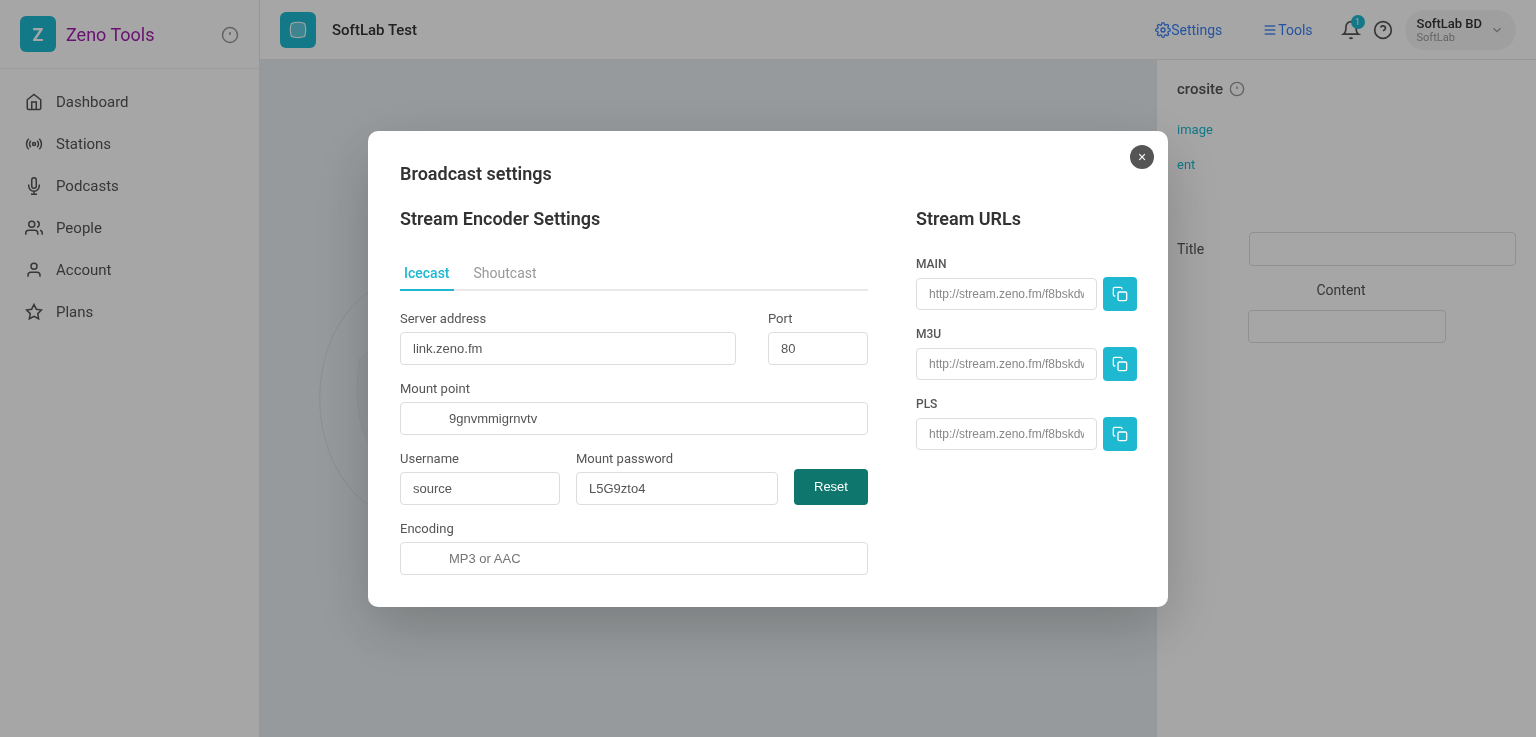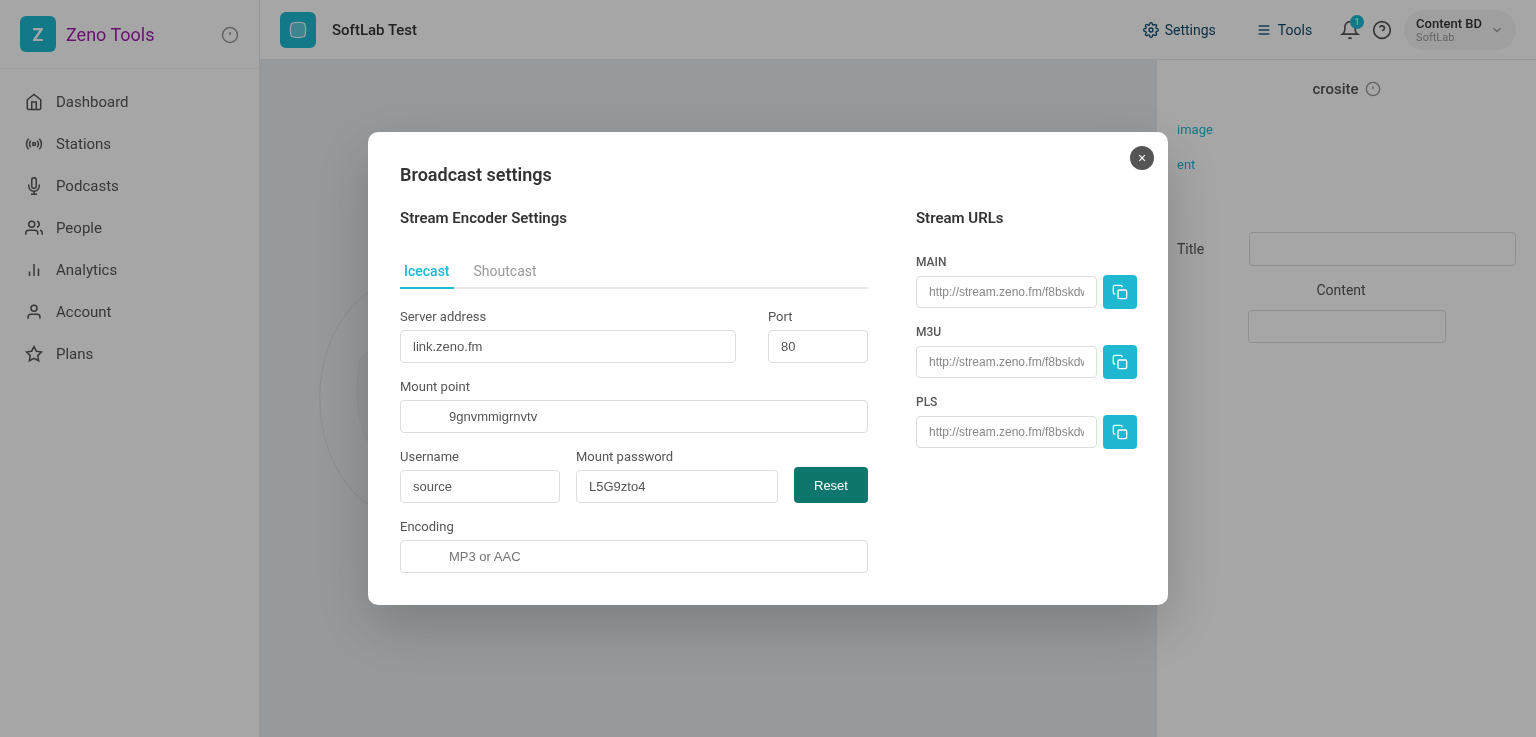--- a/index.html
+++ b/index.html
@@ -19,60 +19,60 @@
     .nav-item .nav-icon { width: 20px; display: flex; align-items: center; justify-content: center; }
 
     
     .main-content { flex: 1; display: flex; flex-direction: column; background: #f0f2f5; overflow: hidden; }
 
     
     .topbar { background: #fff; border-bottom: 1px solid #e8e8e8; display: flex; align-items: center; padding: 4px 20px; height: 60px; gap: 16px; }
     .topbar-logo { width: 36px; height: 36px; background: #1eb8d0; border-radius: 6px; display: flex; align-items: center; justify-content: center; color: white; font-weight: bold; font-size: 14px; }
     .topbar-station { font-size: 15px; font-weight: 500; color: #333; }
     .topbar-divider { flex: 1; }
-    .topbar-nav-item { display: flex; align-items: flex-start; gap: 6px; color: #0c4a6e; font-size: 14px; cursor: pointer; padding: 6px 12px; border-radius: 4px; }
+    .topbar-nav-item { display: flex; align-items: flex-start; color: #3b82f6; font-size: 14px; cursor: pointer; padding: 6px 12px; border-radius: 4px; }
     .topbar-actions { display: flex; align-items: center; gap: 12px; margin-left: auto; }
     .topbar-bell { position: relative; cursor: pointer; color: #555; }
     .topbar-bell-badge { position: absolute; top: -4px; right: -4px; background: #1eb8d0; color: white; border-radius: 50%; width: 14px; height: 14px; font-size: 9px; display: flex; align-items: center; justify-content: center; }
     .topbar-help { color: #555; cursor: pointer; }
     .topbar-user { display: flex; align-items: center; gap: 8px; background: #f5f5f5; border-radius: 20px; padding: 6px 12px; cursor: pointer; }
     .topbar-user-name { font-size: 13px; font-weight: 500; color: #333; }
     .topbar-user-sub { font-size: 11px; color: #999; }
 
     
     .page-area { flex: 1; position: relative; display: flex; overflow: hidden; }
 
     
     .broadcast-btn-area { position: absolute; top: 12px; right: 20px; }
     .broadcast-btn { background: #1eb8d0; color: white; border: none; border-radius: 6px; padding: 10px 24px; font-size: 14px; font-weight: 500; cursor: pointer; }
 
     
     .microsite-panel { position: absolute; right: 0; top: 0; bottom: 0; width: 380px; background: #fff; border-left: 1px solid #e8e8e8; padding: 20px; }
-    .microsite-title { display: flex; align-items: center; gap: 6px; font-size: 15px; font-weight: 500; color: #555; justify-content: center; }
+    .microsite-title { display: flex; align-items: center; gap: 6px; font-size: 15px; font-weight: 500; color: #555; }
     .image-link { color: #1eb8d0; font-size: 13px; cursor: pointer; display: block; margin-top: 24px; }
     .content-link { color: #1eb8d0; font-size: 13px; cursor: pointer; display: block; margin-top: 20px; }
     .title-row { display: flex; align-items: center; gap: 12px; margin-top: 60px; }
     .title-label { font-size: 14px; color: #555; width: 60px; }
     .title-input { flex: 1; border: 1px solid #ddd; border-radius: 4px; padding: 8px 10px; font-size: 13px; height: 34px; }
     .content-row { display: flex; align-items: center; gap: 12px; margin-top: 16px; flex-direction: column; }
 
     
     .bg-map { position: absolute; left: 0; top: 0; right: 380px; bottom: 0; background: #e8edf0; overflow: hidden; }
 
     
     .modal-overlay { position: fixed; inset: 0; background: rgba(0,0,0,0.35); display: flex; align-items: center; justify-content: center; z-index: 100; }
     .modal { background: #fff; border-radius: 10px; padding: 32px; width: 800px; max-width: 95vw; position: relative; box-shadow: 0 20px 60px rgba(0,0,0,0.2); }
     .modal-title { font-size: 18px; font-weight: 600; color: #333; margin-bottom: 24px; }
     .modal-close { position: absolute; top: 14px; right: 14px; background: #555; color: white; border: none; border-radius: 50%; width: 24px; height: 24px; cursor: pointer; display: flex; align-items: center; justify-content: center; font-size: 14px; }
     .modal-body { display: flex; gap: 48px; }
     .modal-left { flex: 1; }
     .modal-right { width: 240px; }
 
     
-    .section-title { font-size: 15px; font-weight: 600; color: #333; margin-bottom: 28px; }
+    .section-title { font-size: 18px; font-weight: 600; color: #333; margin-bottom: 28px; }
     .tabs { display: flex; gap: 16px; margin-bottom: 20px; border-bottom: 2px solid #e8e8e8; }
     .tab { padding: 8px 4px; font-size: 14px; cursor: pointer; color: #999; border-bottom: 2px solid transparent; margin-bottom: -2px; }
     .tab.active { color: #1eb8d0; border-bottom-color: #1eb8d0; font-weight: 500; }
 
     .form-row { display: flex; gap: 32px; margin-bottom: 16px; }
     .form-group { display: flex; flex-direction: column; gap: 6px; }
     .form-group.flex-1 { flex: 1; }
     .form-group.port { width: 100px; }
     .form-label { font-size: 13px; color: #555; }
     .form-input { border: 1px solid #ddd; border-radius: 4px; padding: 8px 12px; font-size: 13px; color: #555; background: #fff; outline: none; }
@@ -146,30 +146,20 @@
               <circle cx="9" cy="7" r="4"></circle>
               <path d="M23 21v-2a4 4 0 00-3-3.87"></path>
               <path d="M16 3.13a4 4 0 010 7.75"></path>
             </svg>
         </span>
         <span>People</span>
       </div>
       <div class="nav-item">
         <span class="nav-icon">
           <svg width="18" height="18" viewBox="0 0 24 24" fill="none" stroke="currentColor" stroke-width="2">
-              <line x1="18" y1="20" x2="18" y2="10"></line>
-              <line x1="12" y1="20" x2="12" y2="4"></line>
-              <line x1="6" y1="20" x2="6" y2="14"></line>
-            </svg>
-        </span>
-        <span>Analytics</span>
-      </div>
-      <div class="nav-item">
-        <span class="nav-icon">
-          <svg width="18" height="18" viewBox="0 0 24 24" fill="none" stroke="currentColor" stroke-width="2">
               <path d="M20 21v-2a4 4 0 00-4-4H8a4 4 0 00-4 4v2"></path>
               <circle cx="12" cy="7" r="4"></circle>
             </svg>
         </span>
         <span>Account</span>
       </div>
       <div class="nav-item">
         <span class="nav-icon">
           <svg width="18" height="18" viewBox="0 0 24 24" fill="none" stroke="currentColor" stroke-width="2">
               <polygon points="12 2 15.09 8.26 22 9.27 17 14.14 18.18 21.02 12 17.77 5.82 21.02 7 14.14 2 9.27 8.91 8.26 12 2"></polygon>
@@ -215,21 +205,21 @@
         </div>
         <div class="topbar-help">
           <svg width="20" height="20" viewBox="0 0 24 24" fill="none" stroke="#555" stroke-width="2">
               <circle cx="12" cy="12" r="10"></circle>
               <path d="M9.09 9a3 3 0 015.83 1c0 2-3 3-3 3"></path>
               <line x1="12" y1="17" x2="12.01" y2="17"></line>
             </svg>
         </div>
         <div class="topbar-user">
           <div>
-            <div class="topbar-user-name">Content BD</div>
+            <div class="topbar-user-name">SoftLab BD</div>
             <div class="topbar-user-sub">SoftLab</div>
           </div>
           <svg width="14" height="14" viewBox="0 0 24 24" fill="none" stroke="#999" stroke-width="2">
               <polyline points="6 9 12 15 18 9"></polyline>
             </svg>
         </div>
       </div>
     </div>
 
     <div class="page-area">

